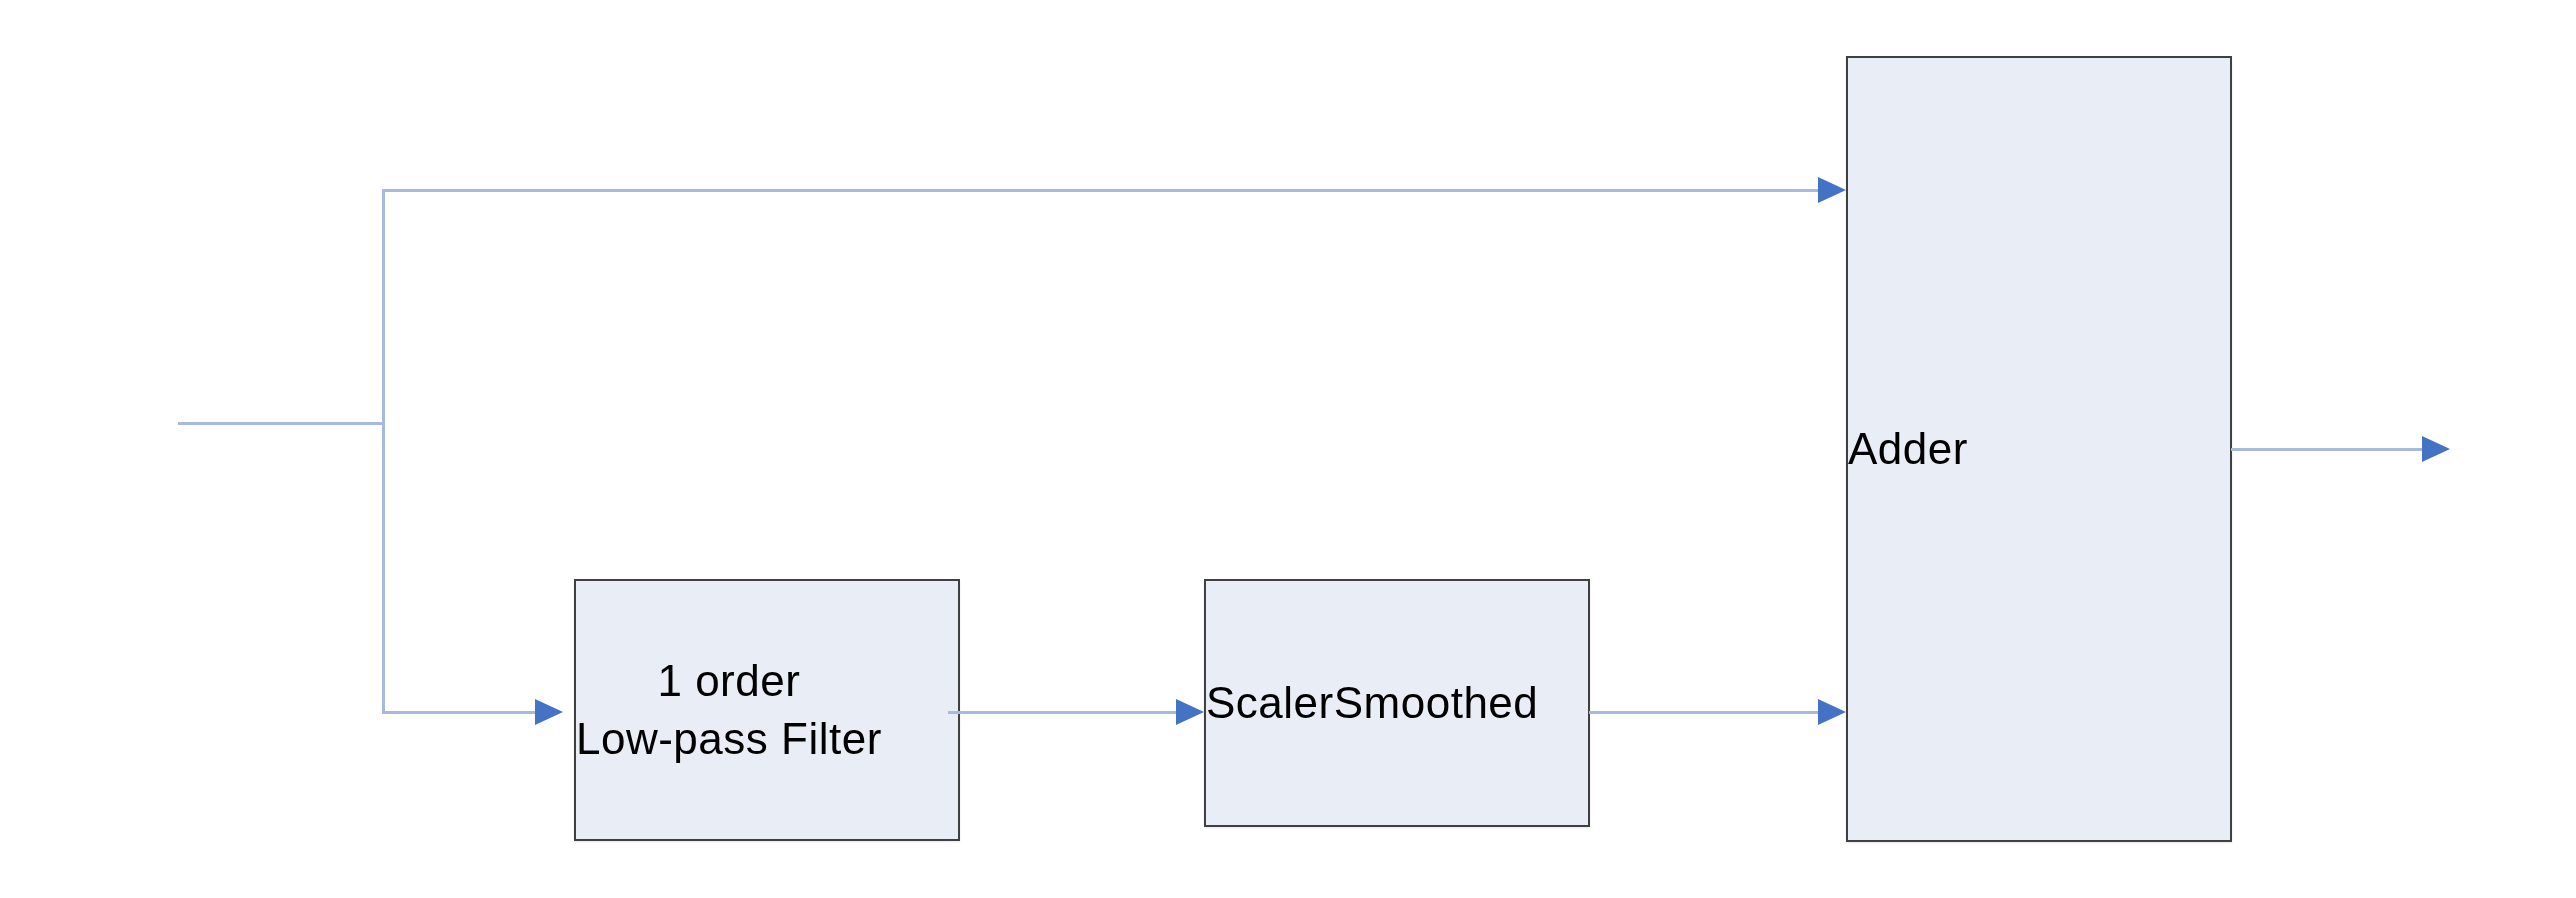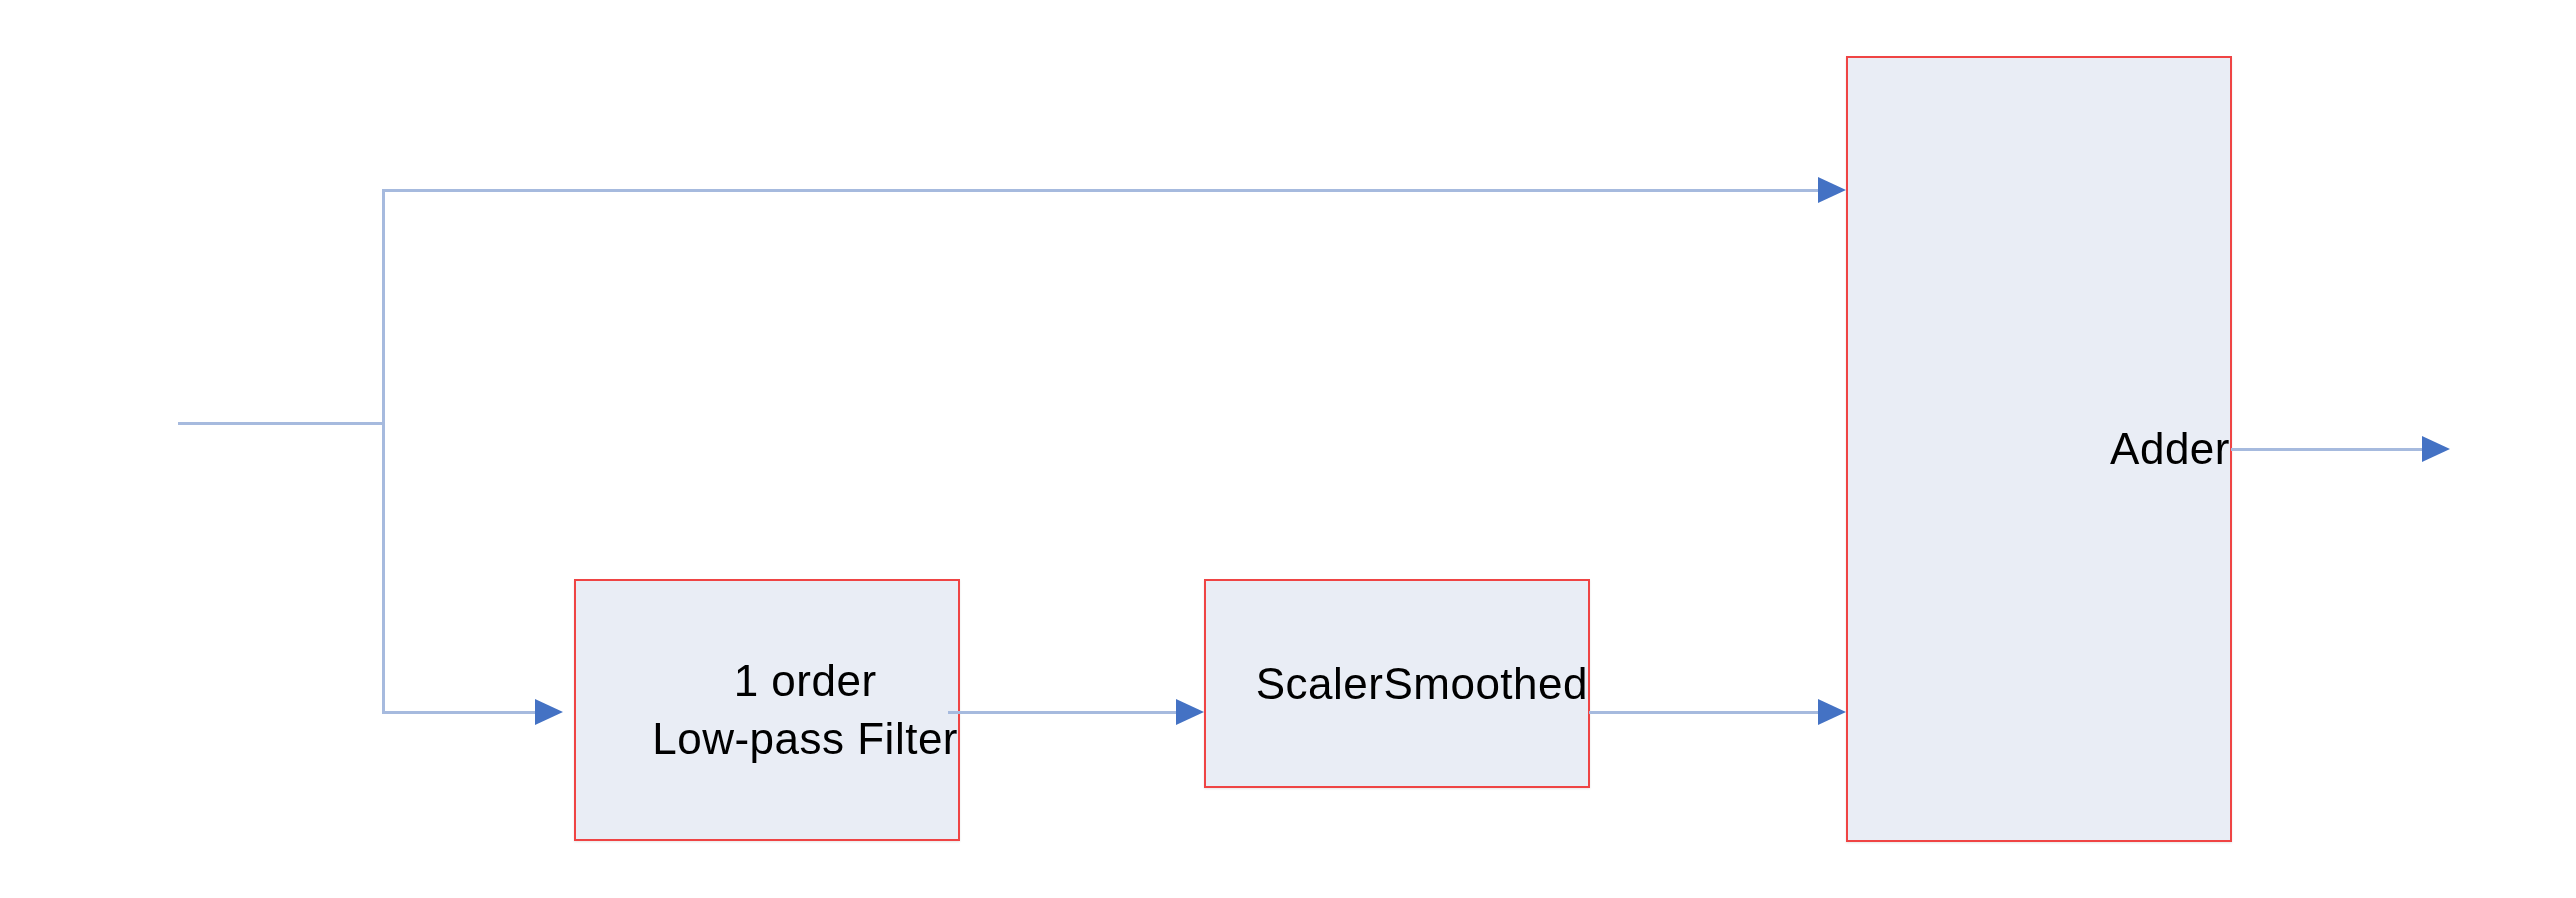--- a/index.html
+++ b/index.html
@@ -11,25 +11,25 @@
   .canvas {
     position: relative;
     width: 2576px;
     height: 898px;
     background: #ffffff;
     overflow: hidden;
   }
   .block {
     position: absolute;
     background: #e9edf5;
-    border: 2px solid #ef4444;
+    border: 2px solid #404040;
     box-sizing: border-box;
     display: flex;
     align-items: center;
-    justify-content: flex-end;
+    justify-content: flex-start;
     box-shadow: 0 1px 2px rgba(0,0,0,0.10);
   }
   .block-label {
     font-size: 44px;
     line-height: 58px;
     color: #000000;
     text-align: center;
     white-space: pre-line;
     letter-spacing: 0.5px;
   }
@@ -50,21 +50,21 @@
   
   #input-line        { left: 178px;  top: 422px; width: 206px; }
   #branch-vertical   { left: 382px;  top: 189px; height: 525px; }
   #top-branch-line   { left: 382px;  top: 189px; width: 1437px; }
   #top-branch-arrow  { left: 1818px; top: 177px; }
   #bottom-branch-line{ left: 382px;  top: 711px; width: 154px; }
   #bottom-branch-arrow{ left: 535px; top: 699px; }
   #lowpass-block     { left: 574px;  top: 579px; width: 386px; height: 262px; }
   #lp-to-scaler-line { left: 948px;  top: 711px; width: 228px; }
   #lp-to-scaler-arrow{ left: 1176px; top: 699px; }
-  #scaler-block      { left: 1204px; top: 579px; width: 386px; height: 209px; }
+  #scaler-block      { left: 1204px; top: 579px; width: 386px; height: 248px; }
   #scaler-to-adder-line { left: 1589px; top: 711px; width: 230px; }
   #scaler-to-adder-arrow{ left: 1818px; top: 699px; }
   #adder-block       { left: 1846px; top: 56px;  width: 386px; height: 786px; }
   #output-line       { left: 2231px; top: 448px; width: 192px; }
   #output-arrow      { left: 2422px; top: 436px; }
 </style>
 </head>
 <body>
 
 <div class="canvas">

